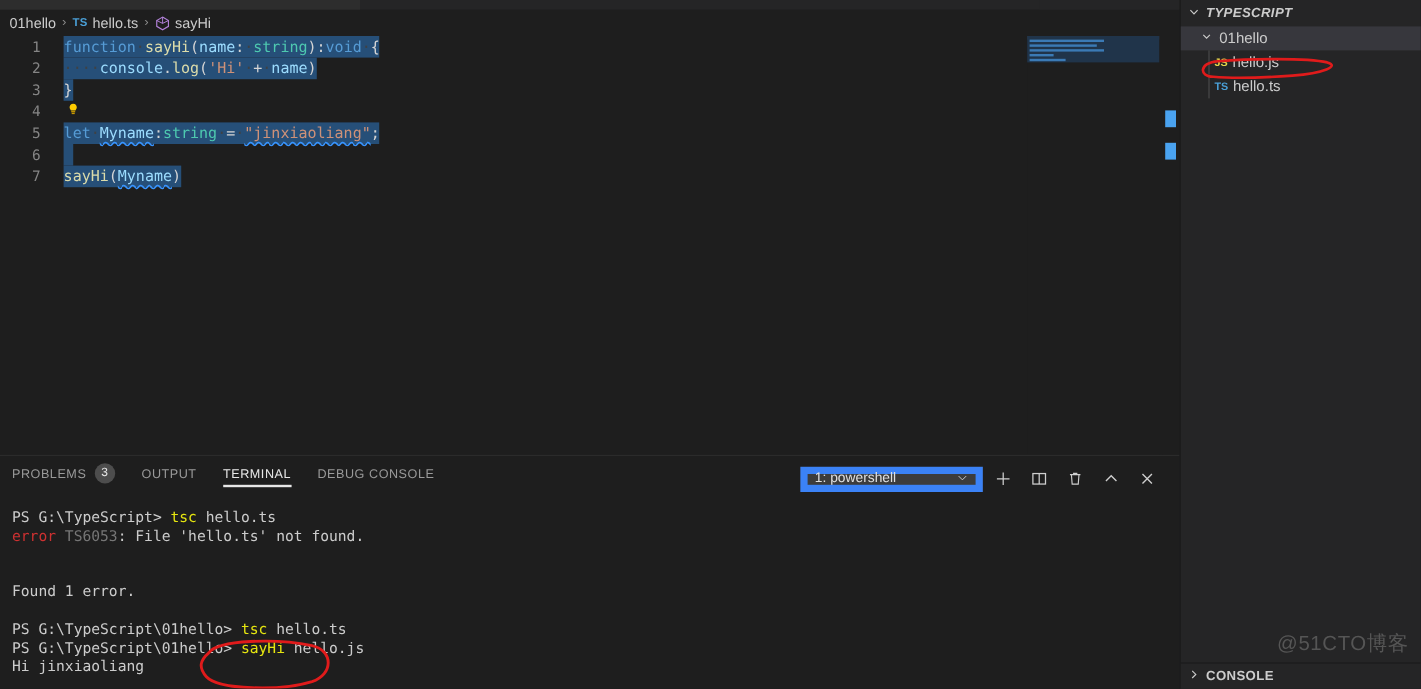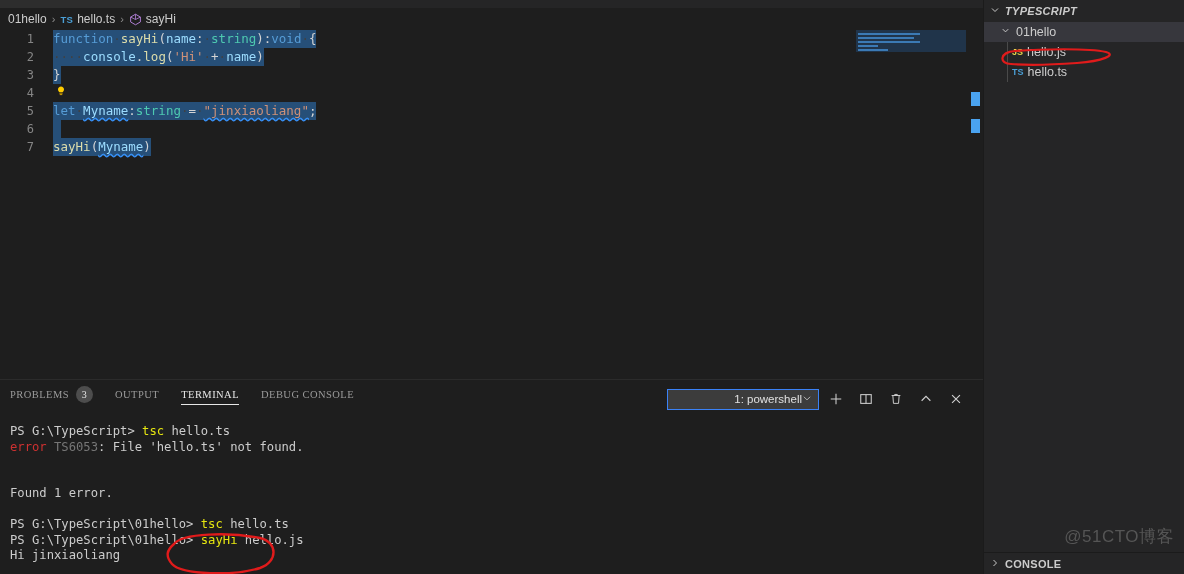--- a/index.html
+++ b/index.html
@@ -78,38 +78,38 @@
   
   .panel { flex: 0 0 195px; height: 195px; background: #1e1e1e; border-top: 1px solid #2b2b2b; position: relative; }
   .panel-header {
     height: 34px; display: flex; align-items: center;
     padding-left: 10px; position: relative;
   }
   .ptab {
     font-size: 10.5px; letter-spacing: .45px; color: #9a9a9a;
     margin-right: 22px; position: relative; padding-bottom: 5px;
     display: flex; align-items: center; gap: 7px; text-transform: uppercase;
-    font-family: Liberation Serif, serif;
+    font-family: Liberation Sans, sans-serif;
   }
   .ptab.active { color: #e7e7e7; }
   .ptab.active::after {
     content: ""; position: absolute; left: 0; right: 0; bottom: 0;
     height: 1.5px; background: #e7e7e7;
   }
   .badge {
     background: #4d4d4d; color: #e7e7e7; border-radius: 9px;
     min-width: 17px; height: 17px; font-size: 10px;
     display: inline-flex; align-items: center; justify-content: center;
     padding: 0 5px;
   }
   .panel-actions { position: absolute; right: 14px; top: 8px; display: flex; align-items: center; gap: 4px; }
   .term-select {
-    width: 152px; height: 21px; background: #3c3c3c; border: 1px solid #3b82f6;
+    width: 152px; height: 21px; background: #3c3c3c; border: 6px solid #3b82f6;
     color: #e0e0e0; font-size: 11.5px; display: flex; align-items: center;
-    padding: 0 6px; justify-content: flex-end;
+    padding: 0 6px; justify-content: space-between;
   }
   .pa-btn { width: 26px; height: 22px; display: flex; align-items: center; justify-content: center; color: #cfcfcf; }
 
   .terminal {
     position: absolute; left: 0; right: 0; top: 34px; bottom: 0;
     padding: 10px 0 12px 10px; overflow: hidden;
   }
   .tline {
     font-family: "DejaVu Sans Mono", monospace; font-size: 12.2px;
     line-height: 15.5px; color: #cccccc; white-space: pre;

